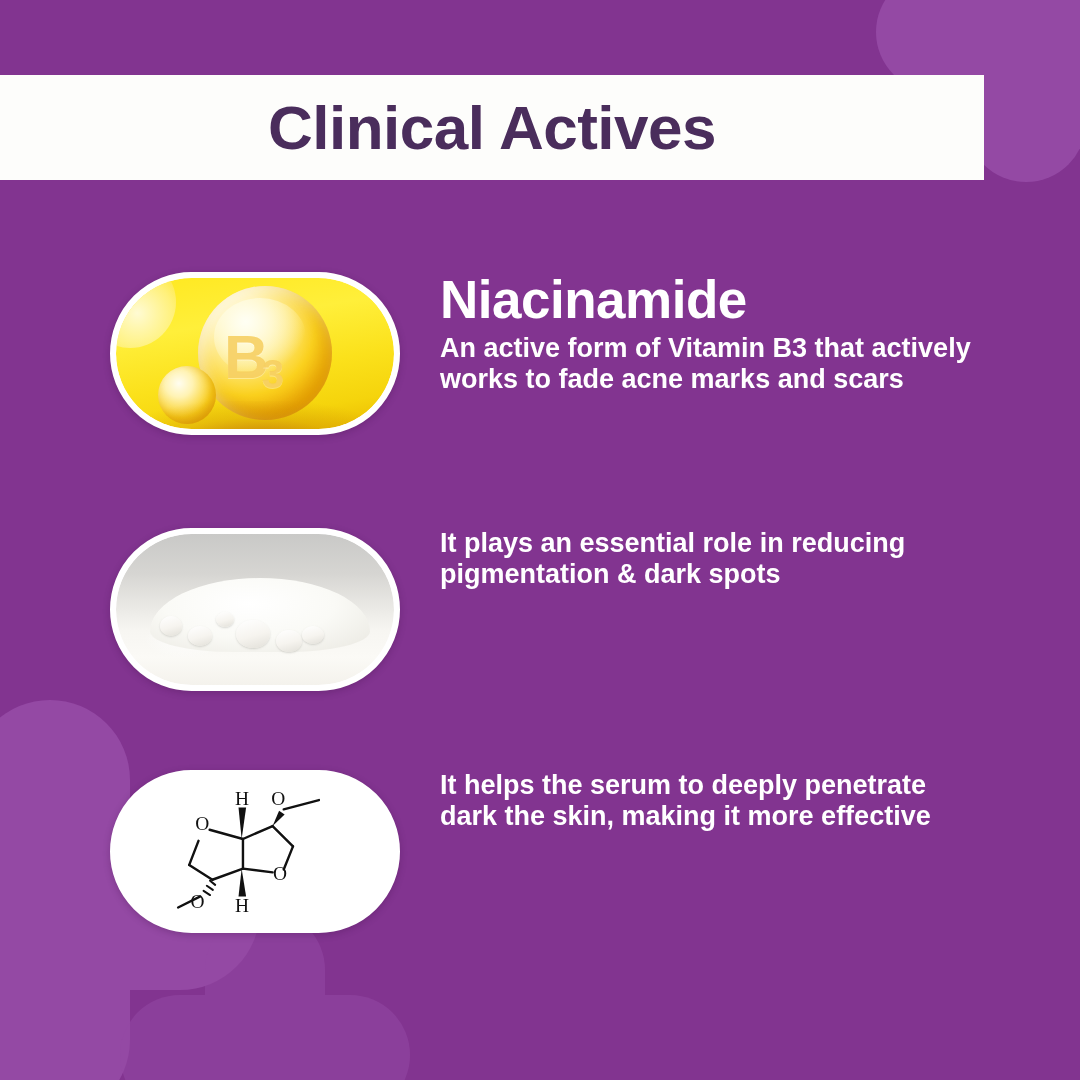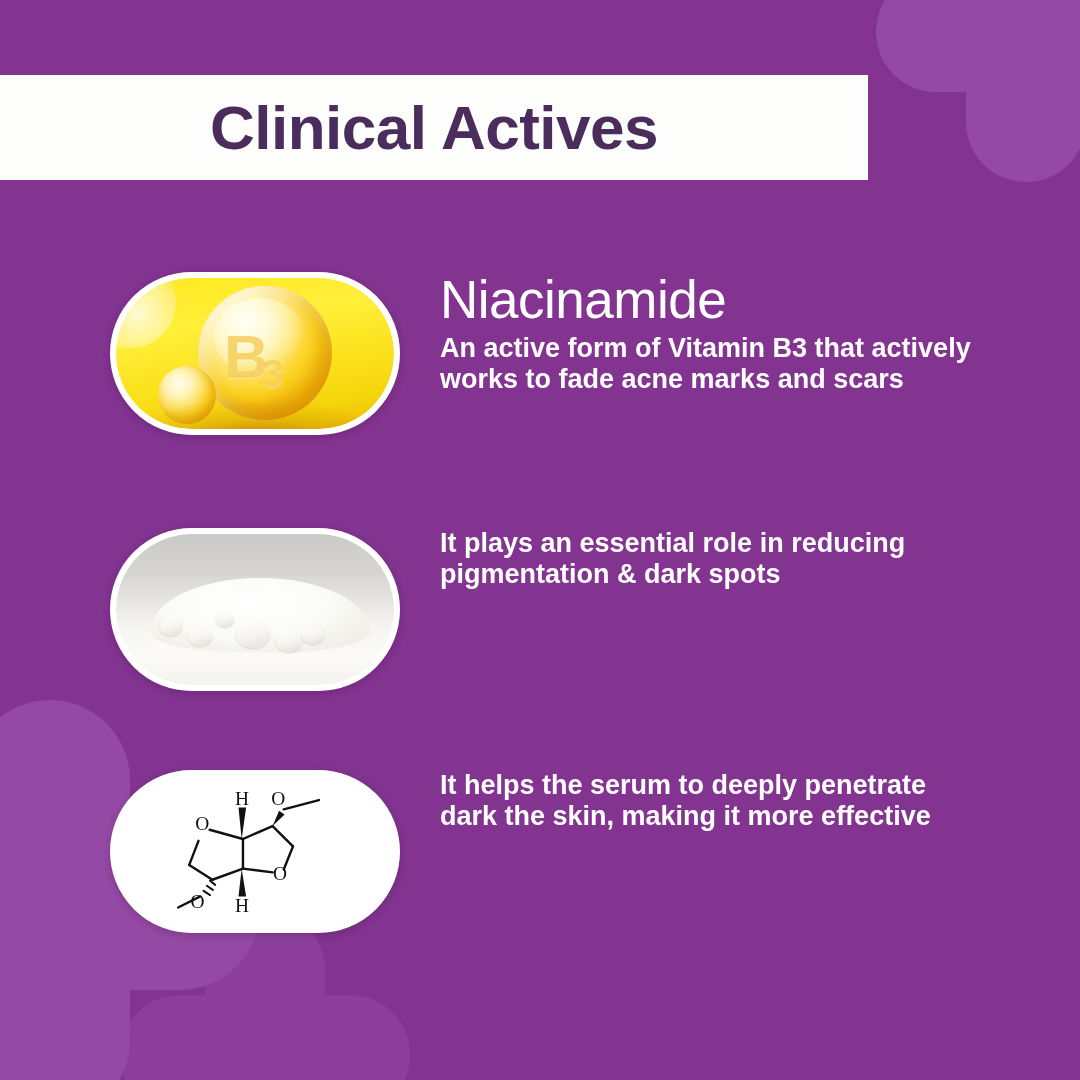--- a/index.html
+++ b/index.html
@@ -44,21 +44,21 @@
   
   .deco-bl2 { left: 120px; bottom: -120px; width: 290px; height: 290px; opacity: .55; }
   .deco-bl2 .v { left: 85px; top: 0; width: 120px; height: 290px; border-radius: 60px; }
   .deco-bl2 .h { top: 85px; left: 0; width: 290px; height: 120px; border-radius: 60px; }
 
   
   .header-band {
     position: absolute;
     top: 75px;
     left: 0;
-    width: 868px;
+    width: 984px;
     height: 105px;
     background: #FDFDFB;
     display: flex;
     align-items: center;
     justify-content: center;
     z-index: 5;
   }
   .header-title {
     font-size: 62px;
     font-weight: bold;
@@ -201,21 +201,21 @@
 
   
   .text-col {
     flex: 1 1 auto;
     margin-left: 40px;
     padding-right: 60px;
     color: #ffffff;
   }
   .ing-title {
     font-size: 53px;
-    font-weight: normal;
+    font-weight: bold;
     line-height: 1.04;
     letter-spacing: -0.5px;
     margin: 0 0 6px 0;
     color: #ffffff;
   }
   .ing-desc {
     font-size: 27px;
     font-weight: bold;
     line-height: 1.16;
     margin: 0;

